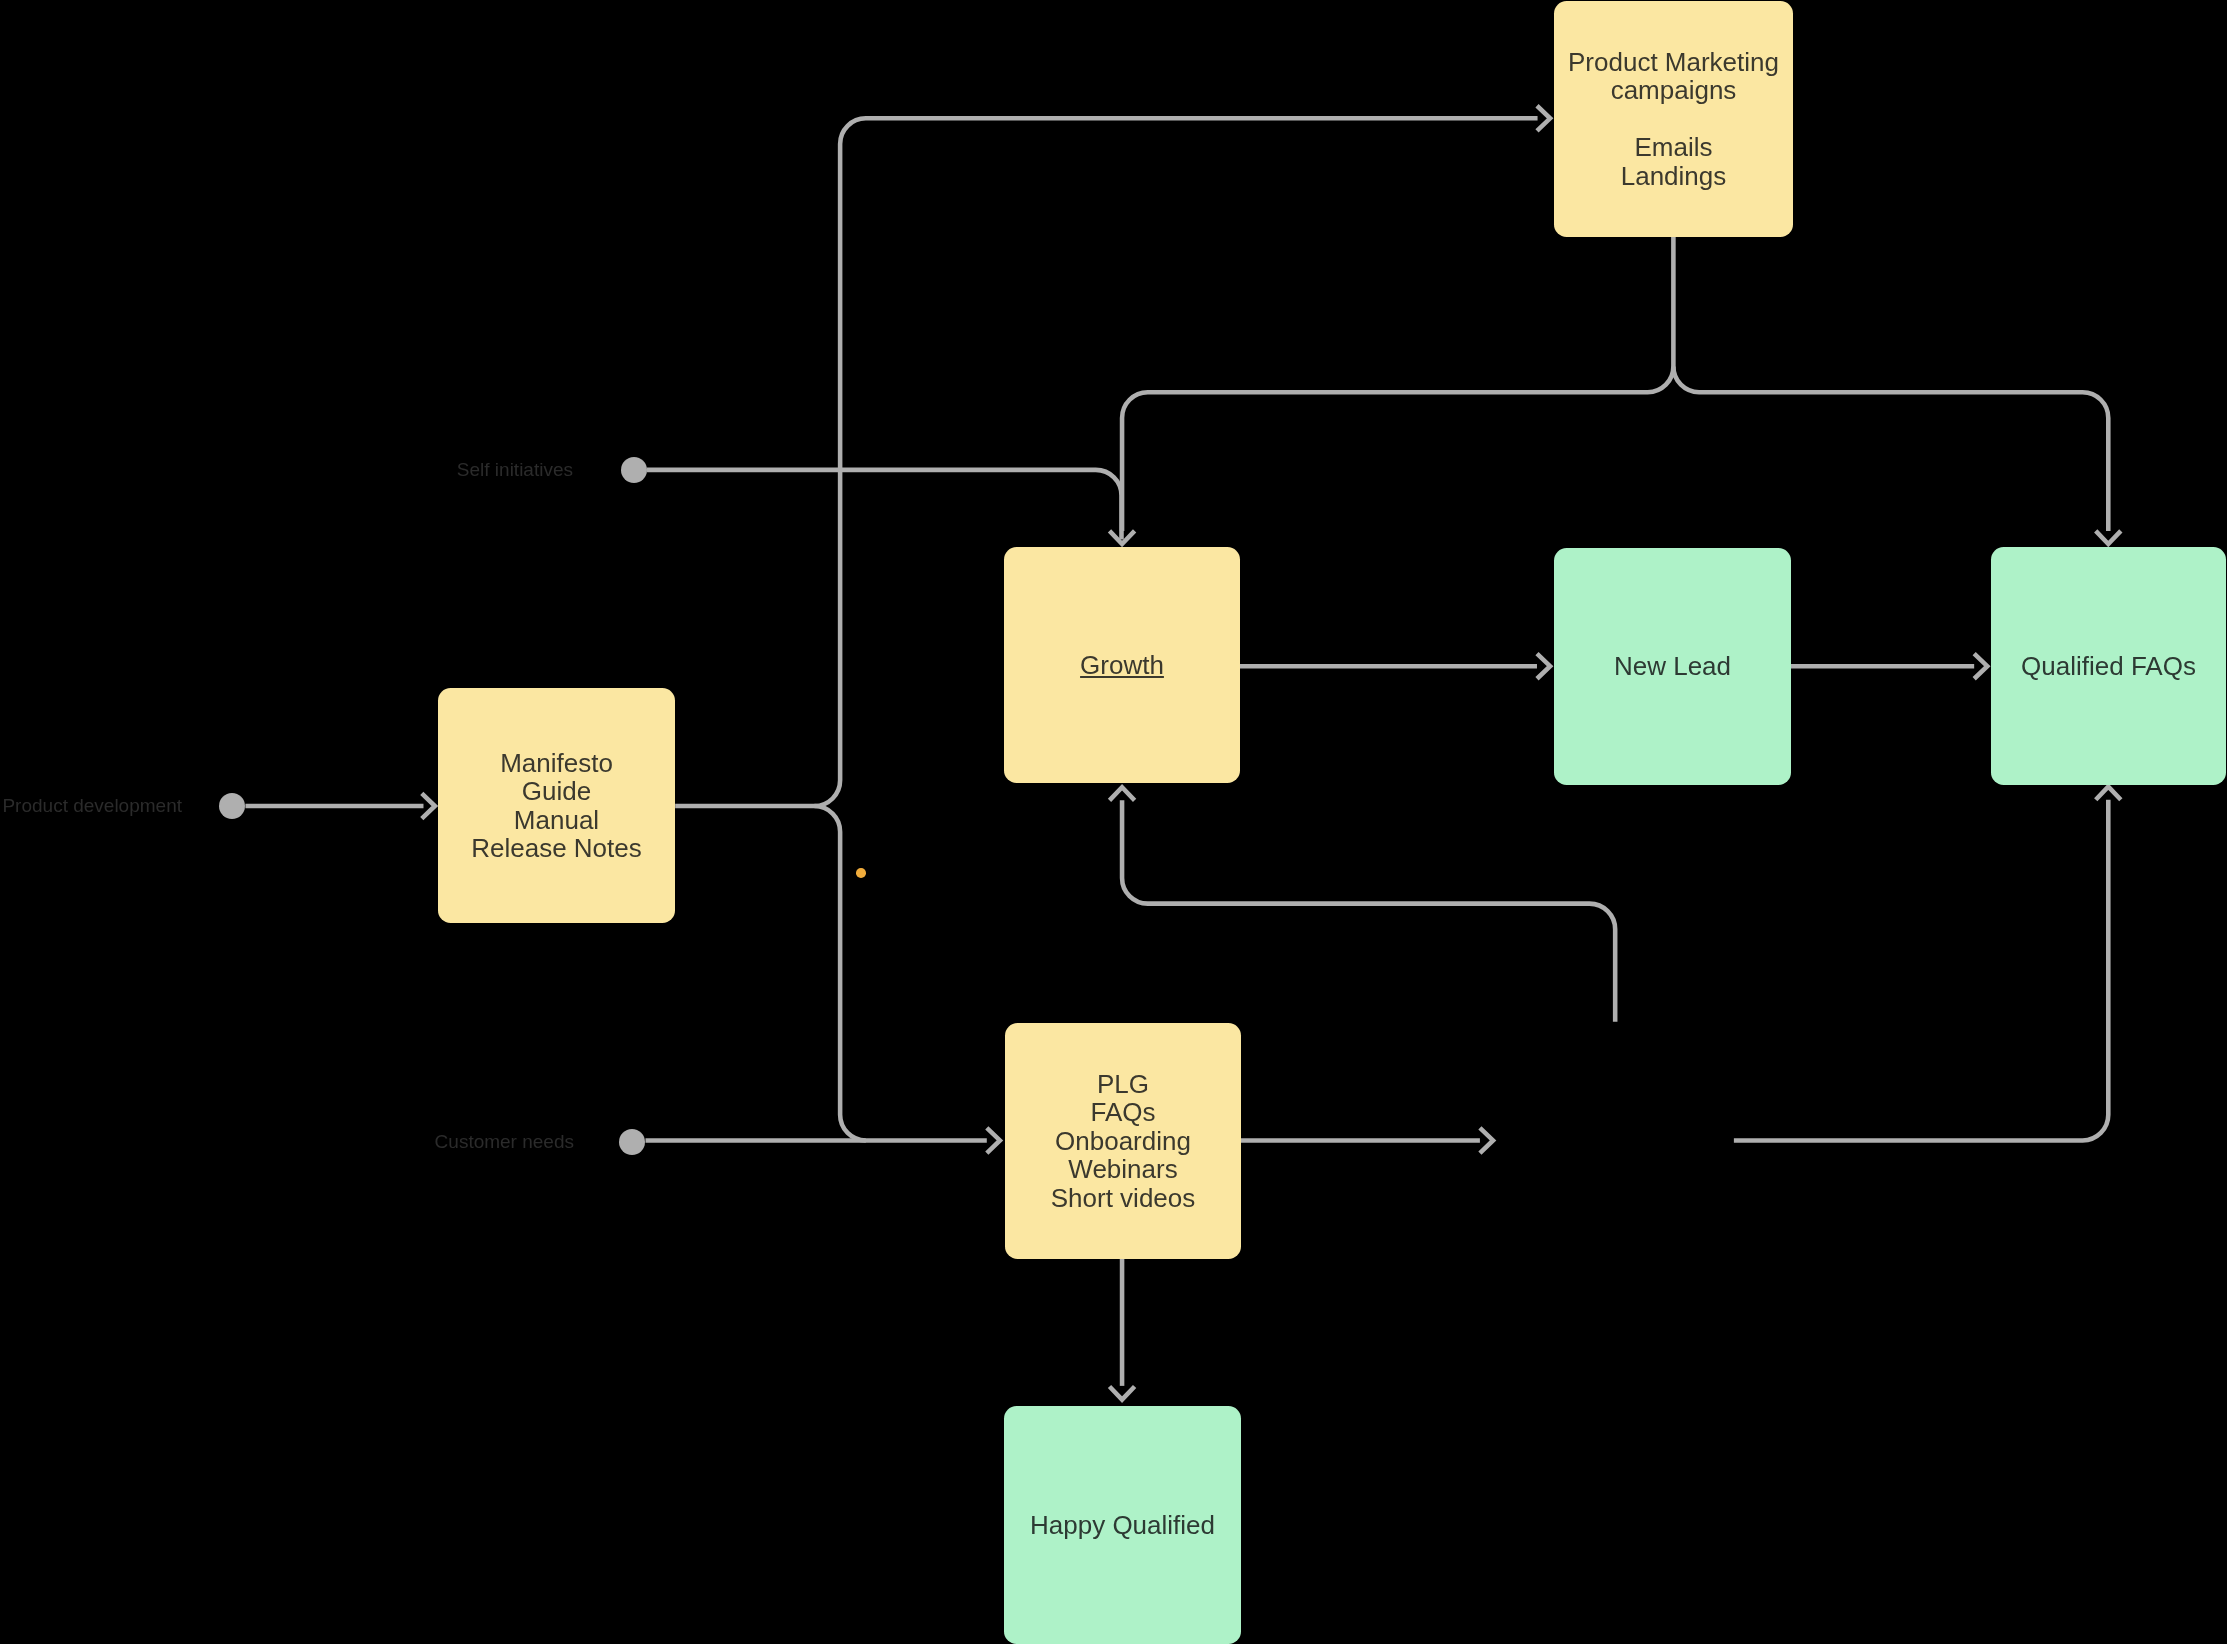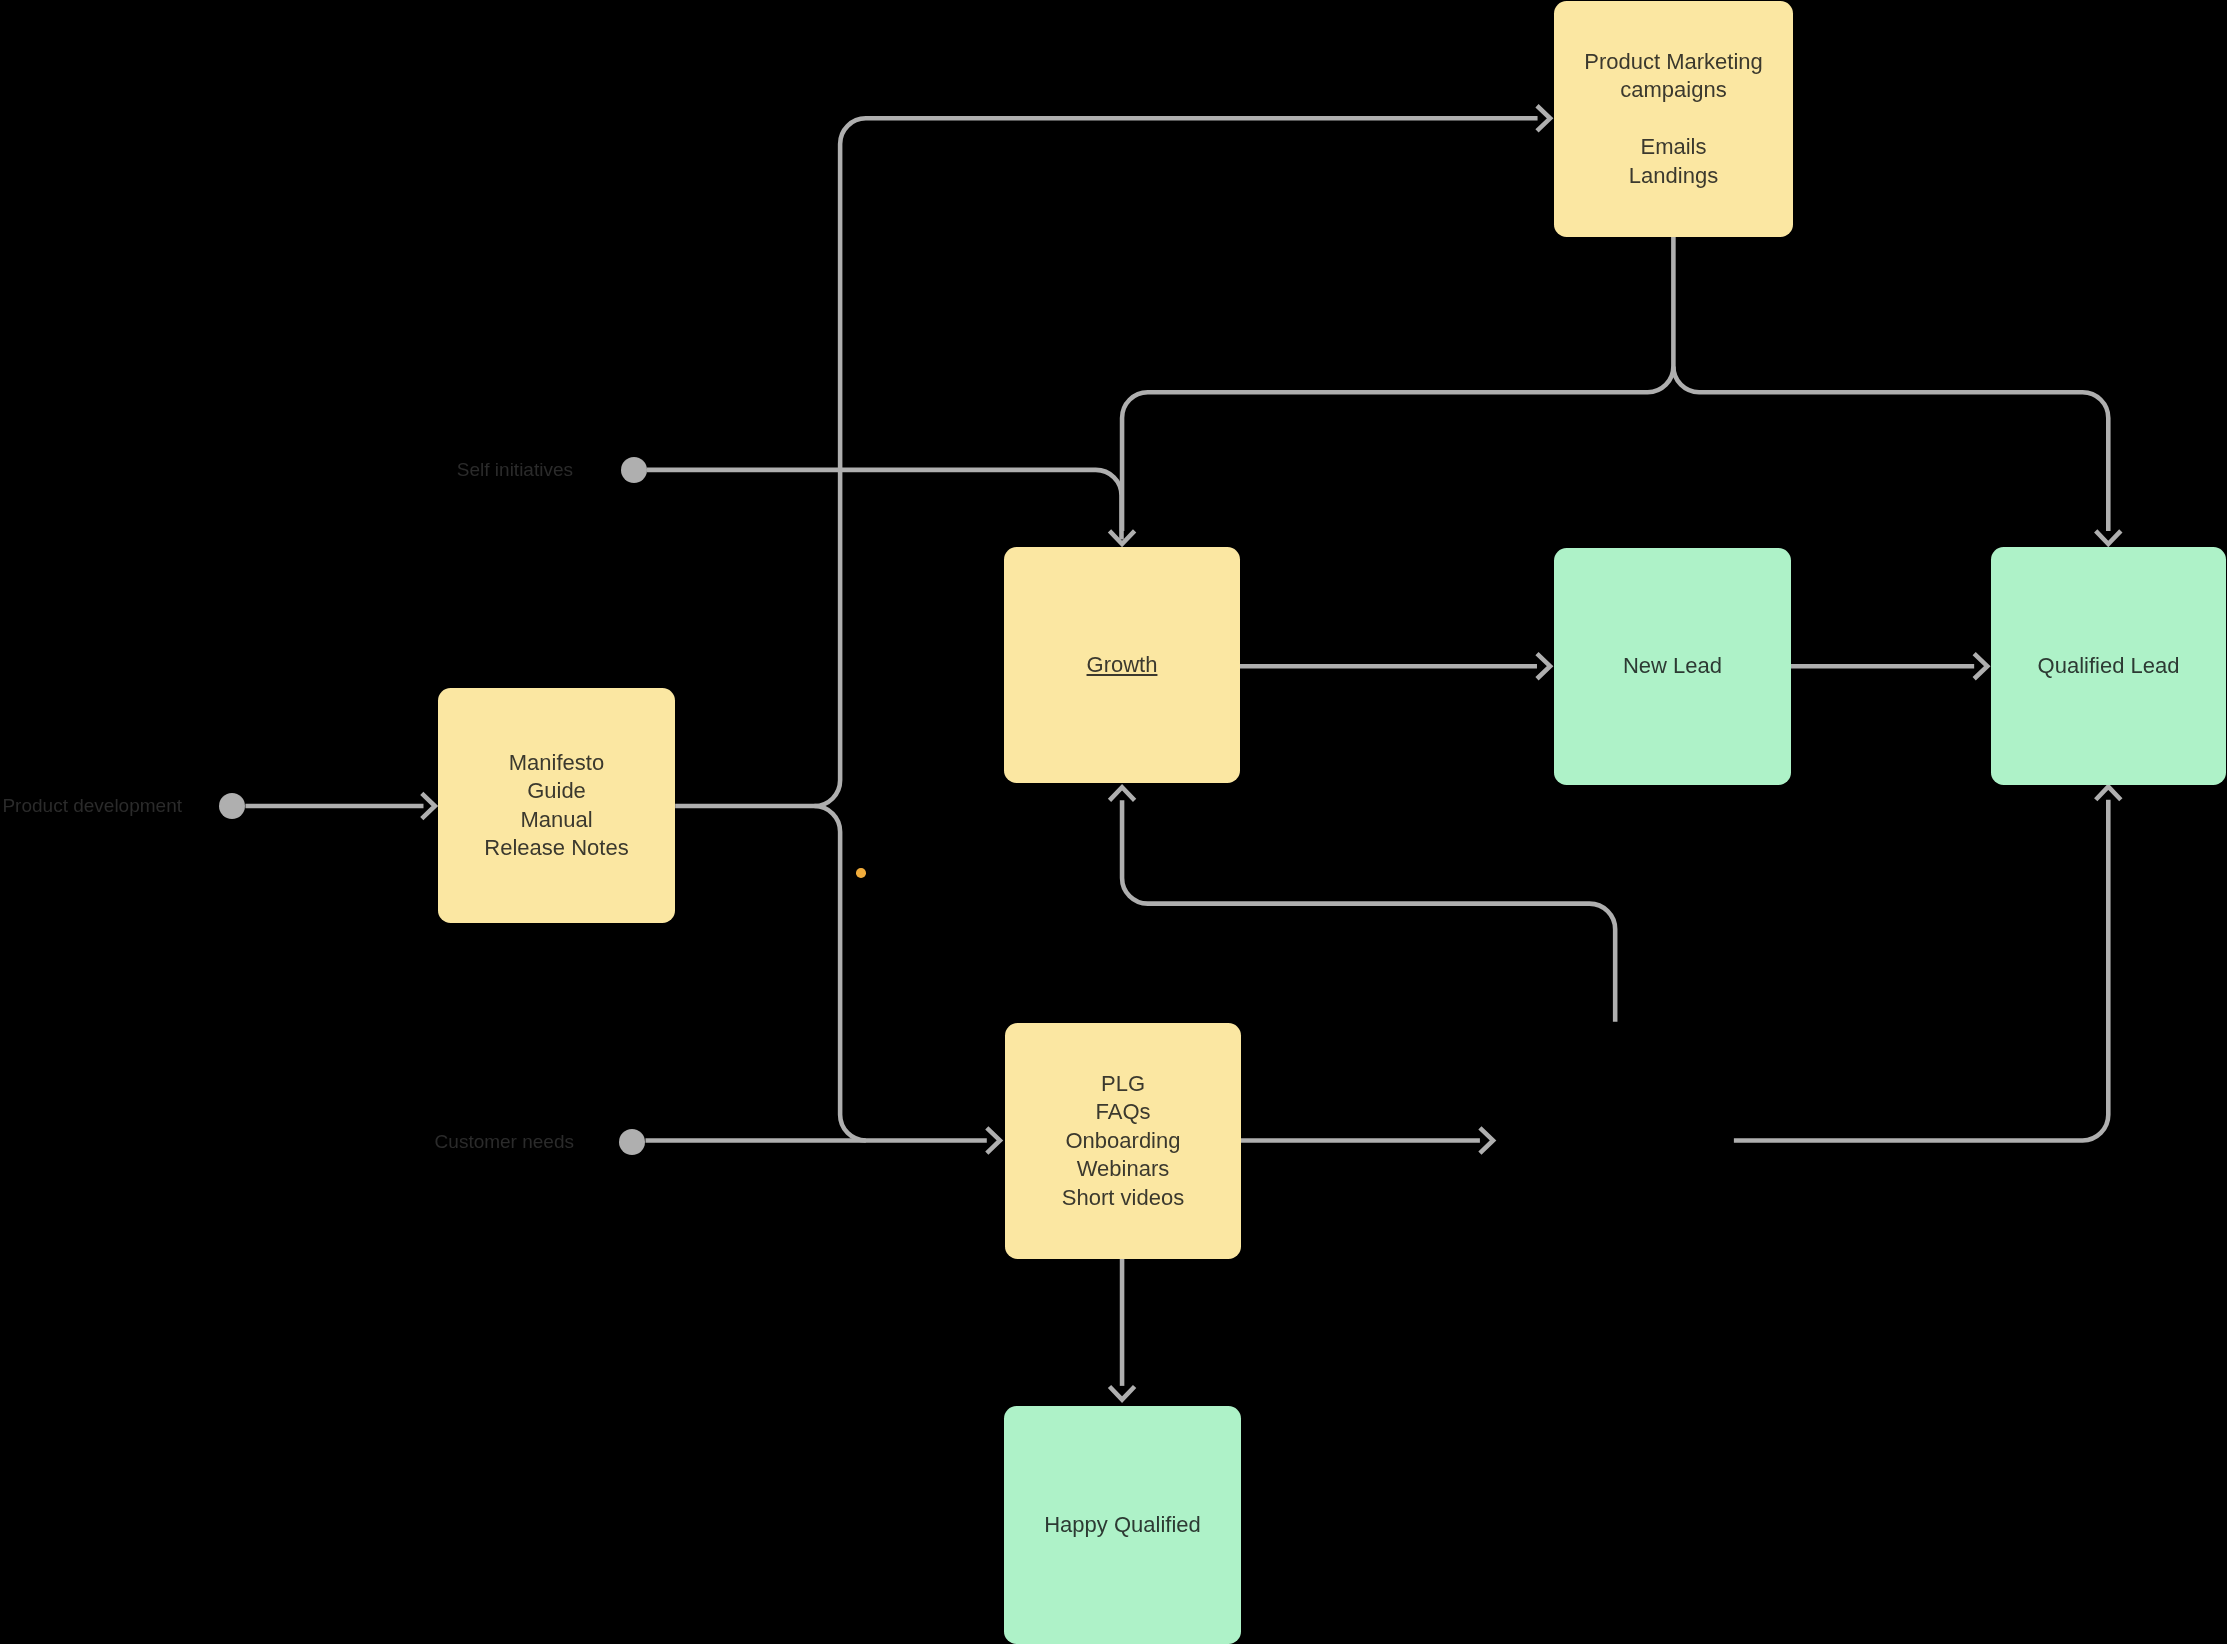--- a/index.html
+++ b/index.html
@@ -21,21 +21,21 @@
     font-family:"Liberation Sans", sans-serif;
   }
   #connectors{position:absolute;left:0;top:0;}
   #connectors path{fill:none;stroke:var(--line);stroke-width:8;}
   #connectors path.arrowhead{stroke-linejoin:miter;stroke-linecap:butt;}
   .node{
     position:absolute;
     border-radius:12.6px;
     display:flex;align-items:center;justify-content:center;
     text-align:center;
-    font-size:22px;line-height:28.5px;
+    font-size:26px;line-height:28.5px;
     white-space:pre-line;
     padding:0 1px;box-sizing:border-box;
   }
   .node.yellow{background:var(--yellow);color:var(--ytext);}
   .node.green{background:var(--green);color:var(--gtext);}
   .lane-label{
     position:absolute;
     color:var(--label);
     font-size:19px;line-height:27px;
     white-space:nowrap;
@@ -104,21 +104,21 @@
 
   <div class="node yellow" style="left:438px;top:688px;width:237px;height:235px;">Manifesto
 Guide
 Manual
 Release Notes</div>
 
   <div class="node yellow" style="left:1004px;top:547px;width:236px;height:236px;text-decoration:underline;">Growth</div>
 
   <div class="node green" style="left:1554px;top:548px;width:237px;height:237px;">New Lead</div>
 
-  <div class="node green" style="left:1991px;top:547px;width:235px;height:238px;">Qualified Lead</div>
+  <div class="node green" style="left:1991px;top:547px;width:235px;height:238px;">Qualified FAQs</div>
 
   <div class="node yellow" style="left:1005px;top:1023px;width:236px;height:236px;">PLG
 FAQs
 Onboarding
 Webinars
 Short videos</div>
 
 
   <div class="node green" style="left:1004px;top:1406px;width:237px;height:238px;">Happy Qualified</div>
 

